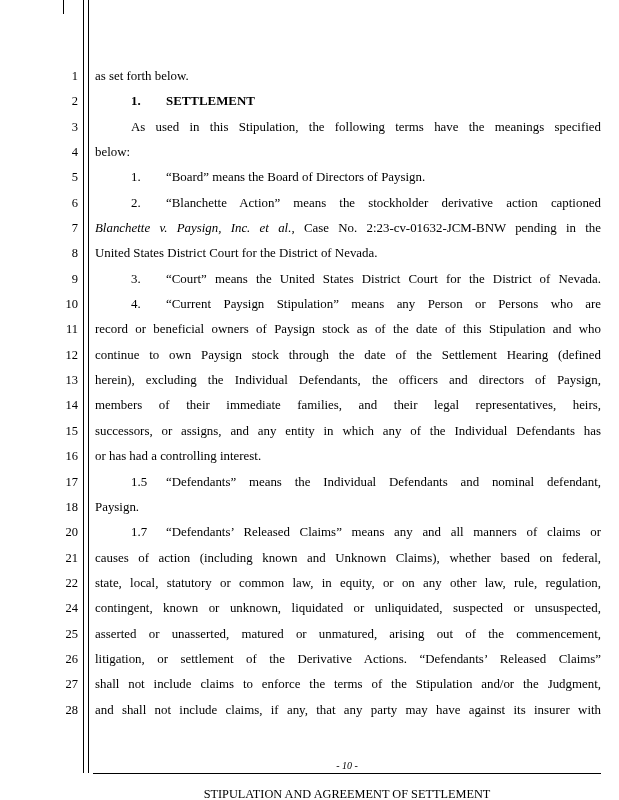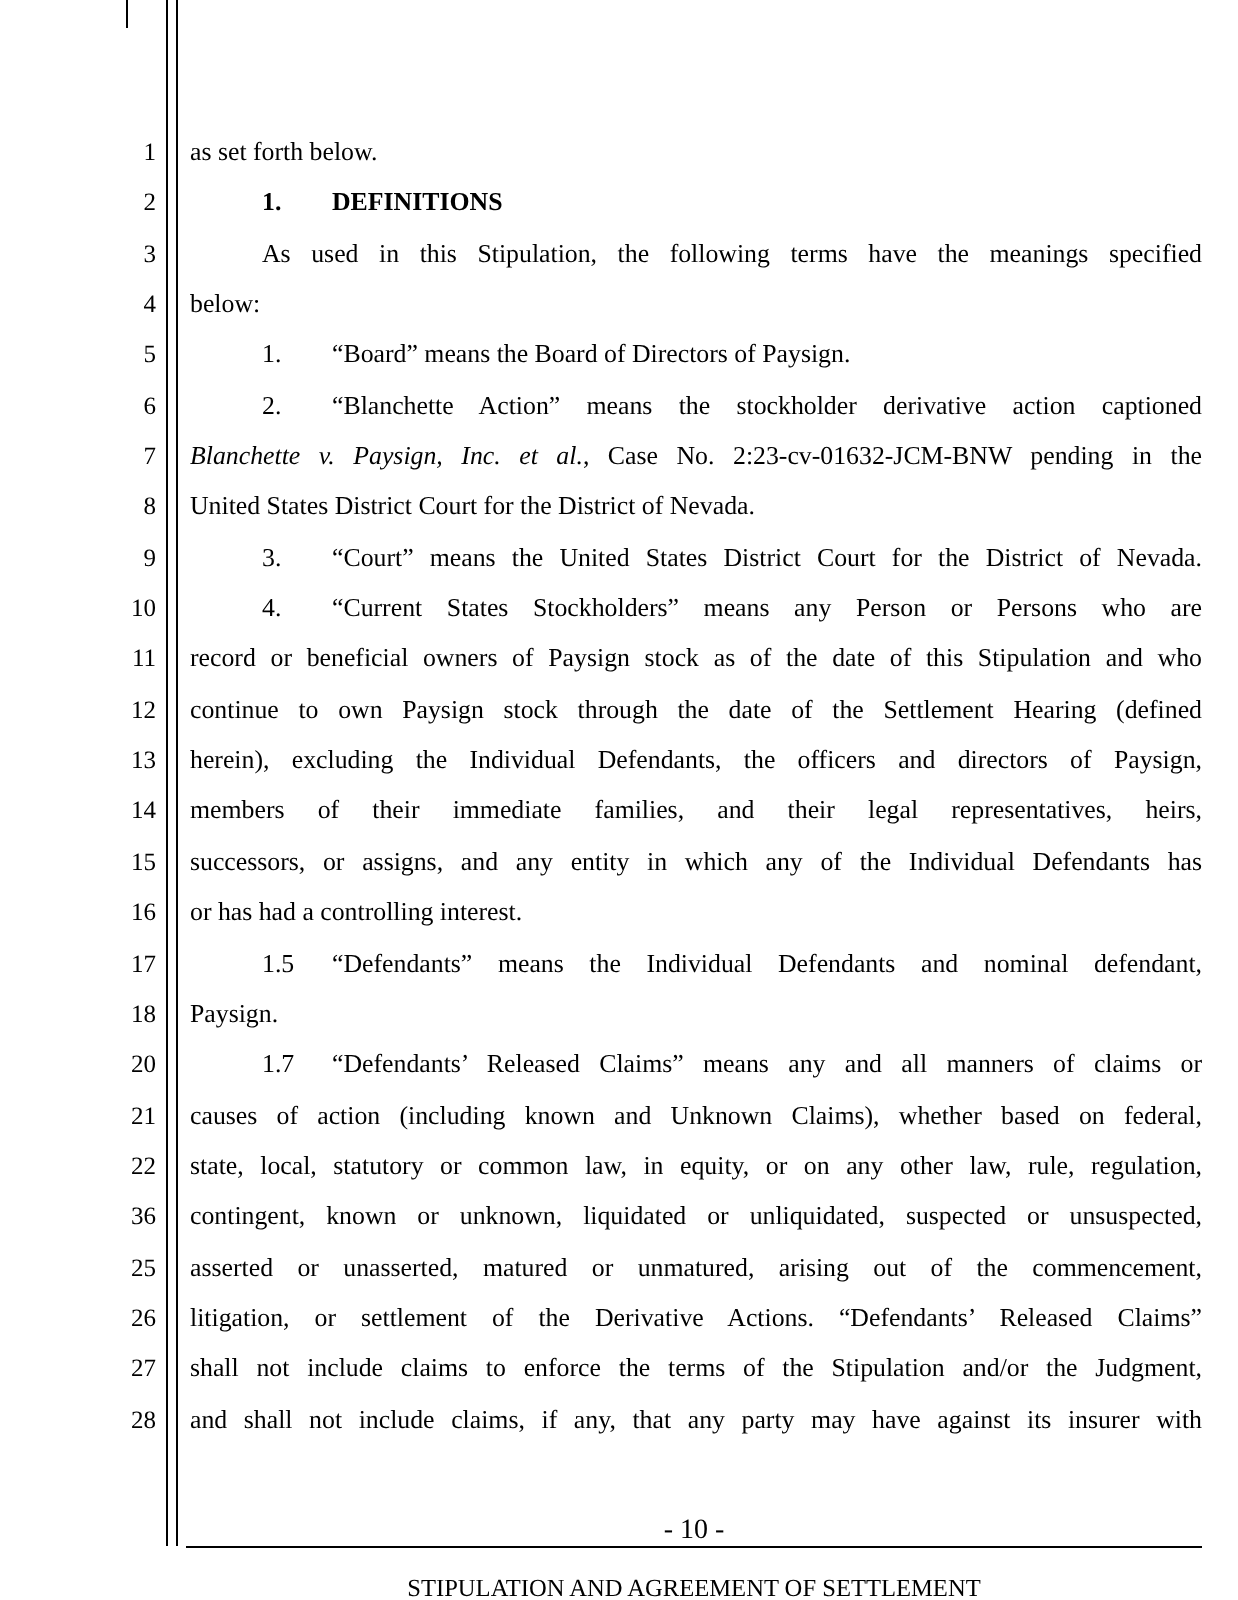--- a/index.html
+++ b/index.html
@@ -70,22 +70,23 @@
     width: 35px;
   }
   .footer {
     position: absolute;
     left: 93px;
     width: 508px;
     top: 759px;
     text-align: center;
   }
   .footer-pagenum {
-    font-size: 14px;
+    font-size: 10px;
     line-height: 13px;
+    font-style: italic;
   }
   .footer-rule {
     border-top: 1px solid #000;
     margin-top: 1px;
   }
   .footer-title {
     font-size: 12.3px;
     line-height: 13px;
     margin-top: 14px;
   }
@@ -102,21 +103,21 @@
   <div class="vrule vrule-outer"></div>
   <div class="vrule vrule-inner"></div>
 
   <div class="lines-container" id="lines">
       <div class="line-row">
         <div class="line-num">1</div>
         <div class="line-text"><span>as set forth below.</span></div>
       </div>
       <div class="line-row">
         <div class="line-num">2</div>
-        <div class="line-text"><span class="tab"></span><span class="numbox" style="font-weight: bold;">1.</span><span style="font-weight: bold;">DEFINITIONS</span></div>
+        <div class="line-text"><span class="tab"></span><span class="numbox" style="font-weight: bold;">1.</span><span style="font-weight: bold;">SETTLEMENT</span></div>
       </div>
       <div class="line-row">
         <div class="line-num">3</div>
         <div class="line-text justify"><span class="tab"></span><span>As used in this Stipulation, the following terms have the meanings specified</span></div>
       </div>
       <div class="line-row">
         <div class="line-num">4</div>
         <div class="line-text"><span>below:</span></div>
       </div>
       <div class="line-row">
@@ -134,21 +135,21 @@
       <div class="line-row">
         <div class="line-num">8</div>
         <div class="line-text"><span>United States District Court for the District of Nevada.</span></div>
       </div>
       <div class="line-row">
         <div class="line-num">9</div>
         <div class="line-text justify"><span class="tab"></span><span class="numbox">3.</span><span>“Court” means the United States District Court for the District of Nevada.</span></div>
       </div>
       <div class="line-row">
         <div class="line-num">10</div>
-        <div class="line-text justify"><span class="tab"></span><span class="numbox">4.</span><span>“Current States Stockholders” means any Person or Persons who are</span></div>
+        <div class="line-text justify"><span class="tab"></span><span class="numbox">4.</span><span>“Current Paysign Stipulation” means any Person or Persons who are</span></div>
       </div>
       <div class="line-row">
         <div class="line-num">11</div>
         <div class="line-text justify"><span>record or beneficial owners of Paysign stock as of the date of this Stipulation and who</span></div>
       </div>
       <div class="line-row">
         <div class="line-num">12</div>
         <div class="line-text justify"><span>continue to own Paysign stock through the date of the Settlement Hearing (defined</span></div>
       </div>
       <div class="line-row">
@@ -181,21 +182,21 @@
       </div>
       <div class="line-row">
         <div class="line-num">21</div>
         <div class="line-text justify"><span>causes of action (including known and Unknown Claims), whether based on federal,</span></div>
       </div>
       <div class="line-row">
         <div class="line-num">22</div>
         <div class="line-text justify"><span>state, local, statutory or common law, in equity, or on any other law, rule, regulation,</span></div>
       </div>
       <div class="line-row">
-        <div class="line-num">36</div>
+        <div class="line-num">24</div>
         <div class="line-text justify"><span>contingent, known or unknown, liquidated or unliquidated, suspected or unsuspected,</span></div>
       </div>
       <div class="line-row">
         <div class="line-num">25</div>
         <div class="line-text justify"><span>asserted or unasserted, matured or unmatured, arising out of the commencement,</span></div>
       </div>
       <div class="line-row">
         <div class="line-num">26</div>
         <div class="line-text justify"><span>litigation, or settlement of the Derivative Actions. “Defendants’ Released Claims”</span></div>
       </div>

